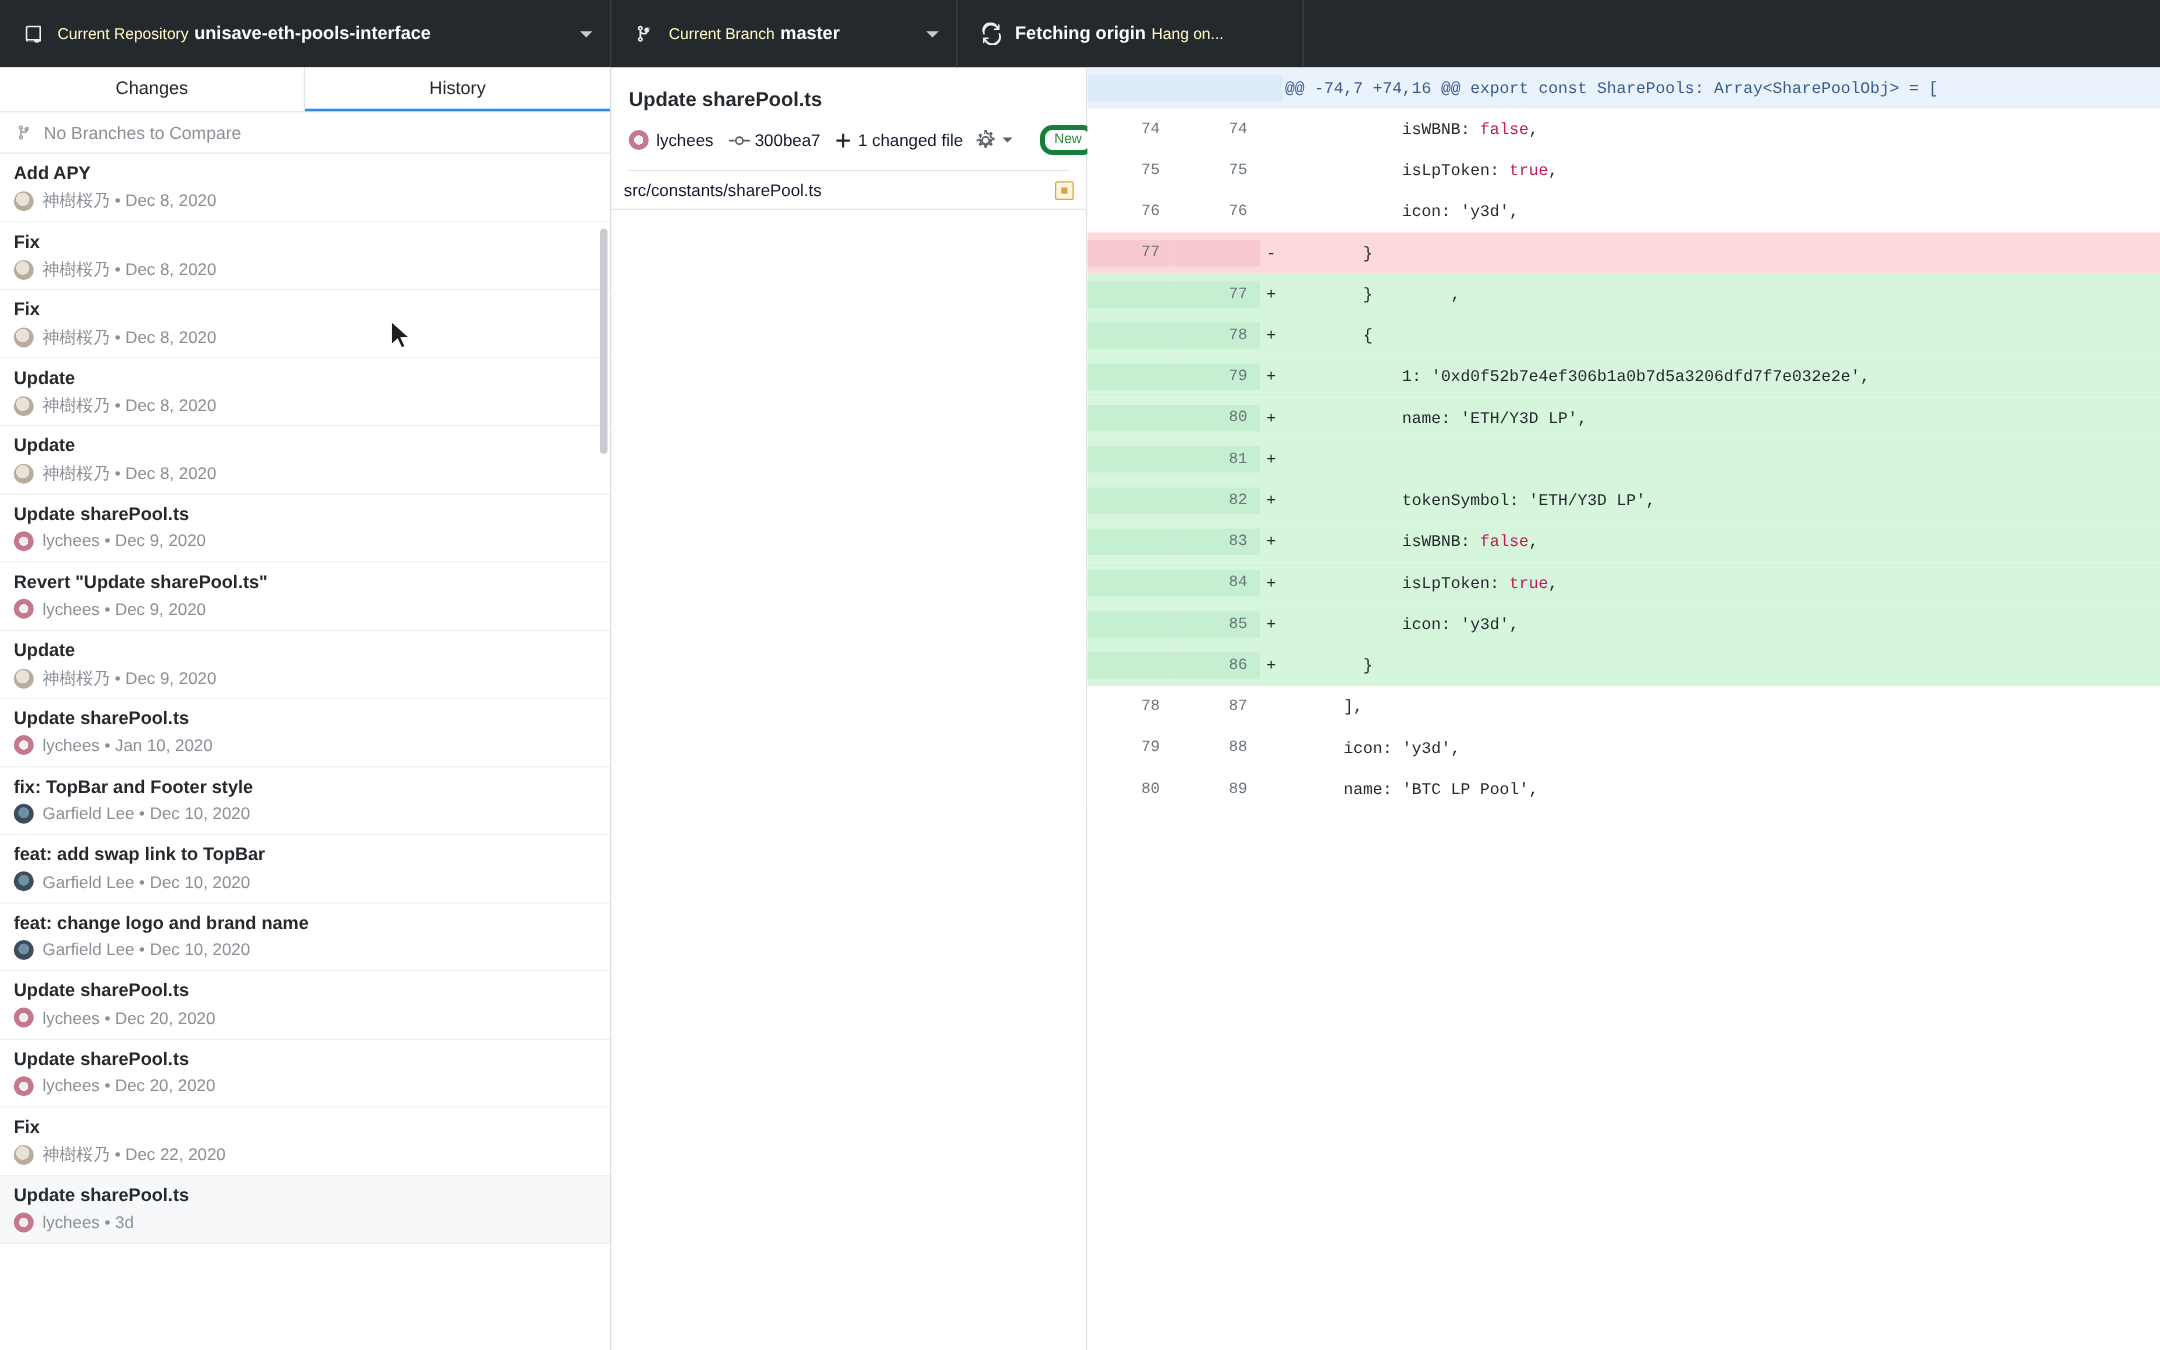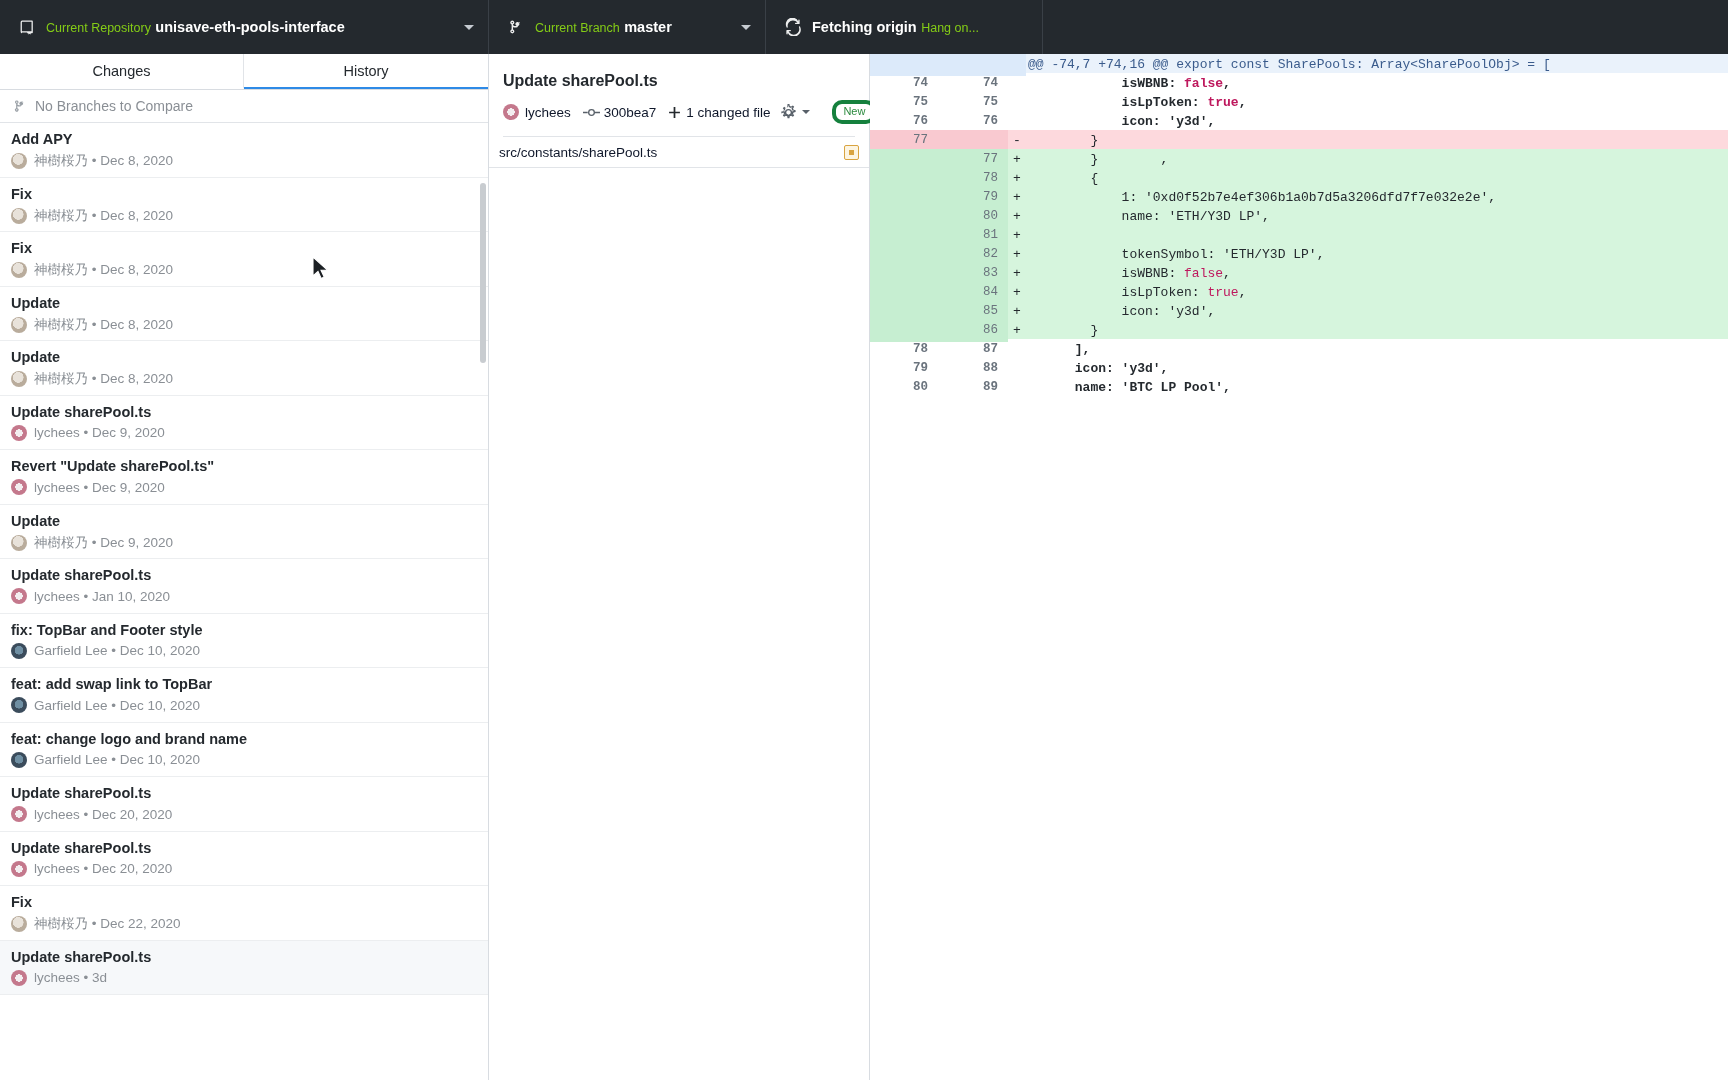--- a/index.html
+++ b/index.html
@@ -23,21 +23,21 @@
     display: flex; align-items: center;
     padding: 0 14px;
     position: relative;
     cursor: pointer;
   }
   .tb-repo { width: 489px; border-right: 1px solid #3a4047; }
   .tb-branch { width: 277px; border-right: 1px solid #3a4047; }
   .tb-push { width: 277px; border-right: 1px solid #3a4047; }
   .tb-icon { width: 26px; flex: 0 0 26px; display:flex; align-items:center; justify-content:center; opacity:.92; }
   .tb-text { flex: 1 1 auto; padding-left: 6px; min-width: 0; }
-  .tb-label { font-size: 12.5px; color: #84cc16; line-height: 16px; white-space: nowrap; overflow: hidden; text-overflow: ellipsis; }
+  .tb-label { font-size: 12.5px; color: #fef9c3; line-height: 16px; white-space: nowrap; overflow: hidden; text-overflow: ellipsis; }
   .tb-value { font-size: 14.5px; font-weight: bold; color: #fff; line-height: 18px; white-space: nowrap; overflow: hidden; text-overflow: ellipsis; }
   .tb-caret {
     width: 0; height: 0; flex: 0 0 10px;
     border-left: 5px solid transparent;
     border-right: 5px solid transparent;
     border-top: 5px solid #c6cbd1;
     margin-left: 8px;
   }
 
   
@@ -160,40 +160,40 @@
 
   
   .diff {
     flex: 1 1 auto; min-width: 0;
     background: #fff;
     font-family: "Liberation Mono", "DejaVu Sans Mono", monospace;
     font-size: 13px;
     overflow: hidden;
     position: relative;
   }
-  .diff-row { display: flex; height: 19px; align-items: flex-start; white-space: pre; }
+  .diff-row { display: flex; height: 33px; align-items: center; white-space: pre; }
   .gutter {
     width: 68px; flex: 0 0 68px;
     text-align: right; padding-right: 10px;
     color: #6a737d; font-size: 12.5px;
     line-height: 21.8px; height: 21.8px;
     user-select: none;
   }
   .gutter.g2 { width: 70px; flex: 0 0 70px; }
   .marker {
     width: 18px; flex: 0 0 18px; text-align: center;
     color: #24292e; line-height: 21.8px; height: 21.8px;
   }
   .code { flex: 1 1 auto; color: #24292e; line-height: 21.8px; height: 21.8px; overflow: hidden; padding-left: 2px; }
 
   .diff-row.hunk { background: #eaf2fb; }
   .diff-row.hunk .gutter { background: #dceafa; color: #6a737d; }
   .diff-row.hunk .marker { background: #dceafa; }
   .diff-row.hunk .code { color: #3a5b8c; }
-  .diff-row.ctx { background: #fff; font-weight: bold; }
+  .diff-row.ctx { background: #fff; }
   .diff-row.del { background: #fdd9dd; }
   .diff-row.del .gutter { background: #f9c9d0; }
   .diff-row.add { background: #d6f5dd; }
   .diff-row.add .gutter { background: #c6eed1; }
 
   .tok-kw { color: #be185d; }
 </style>
 </head>
 <body>
 

